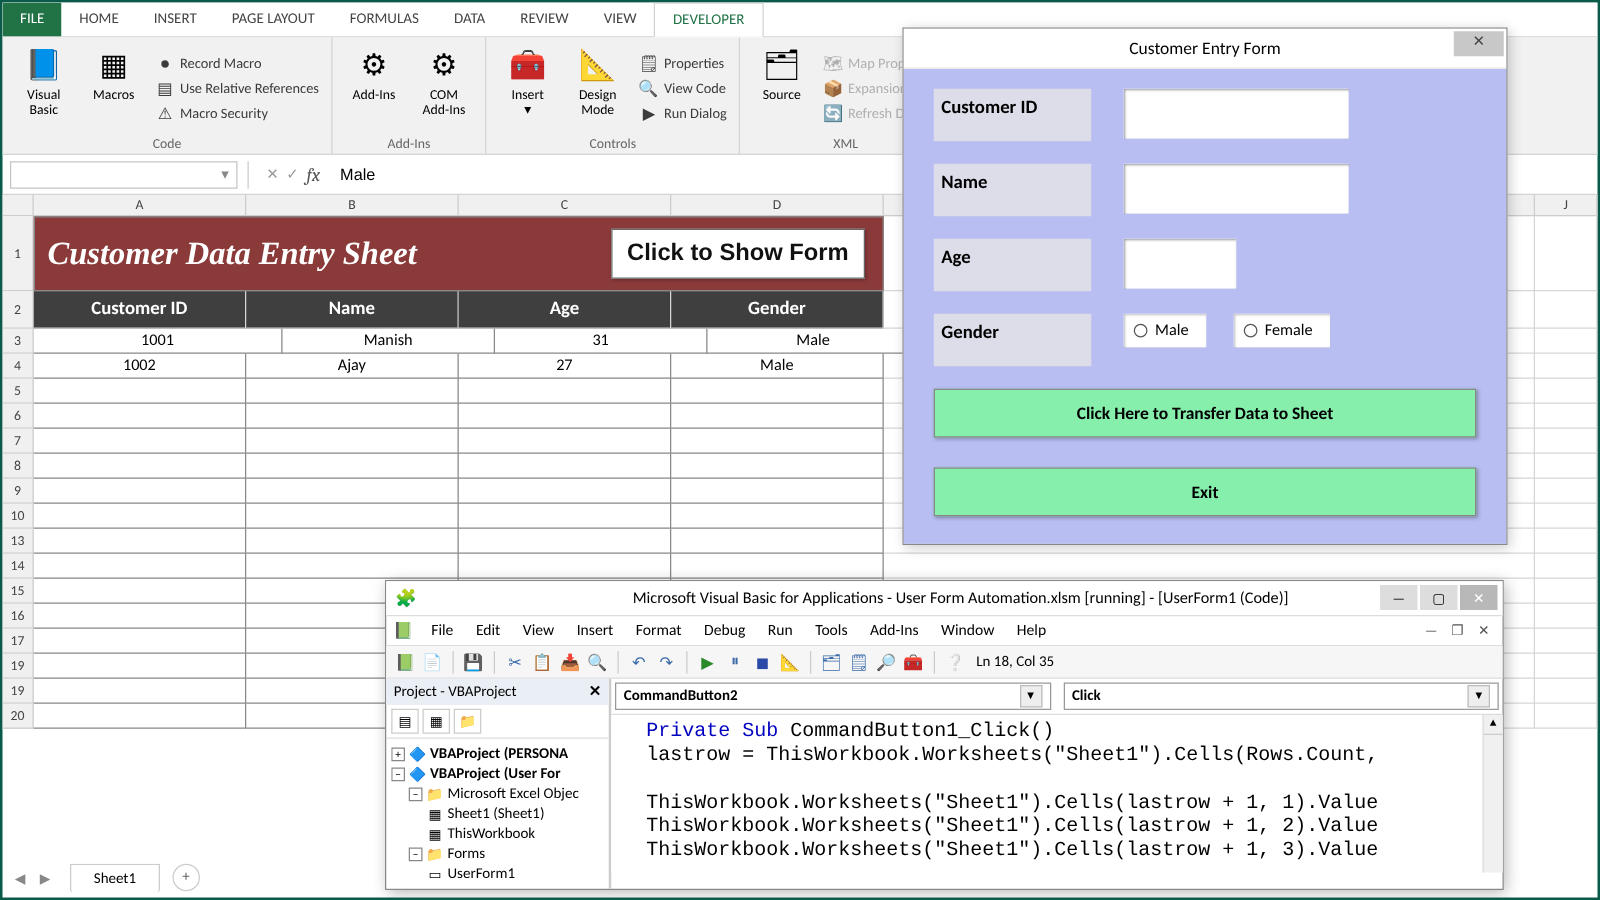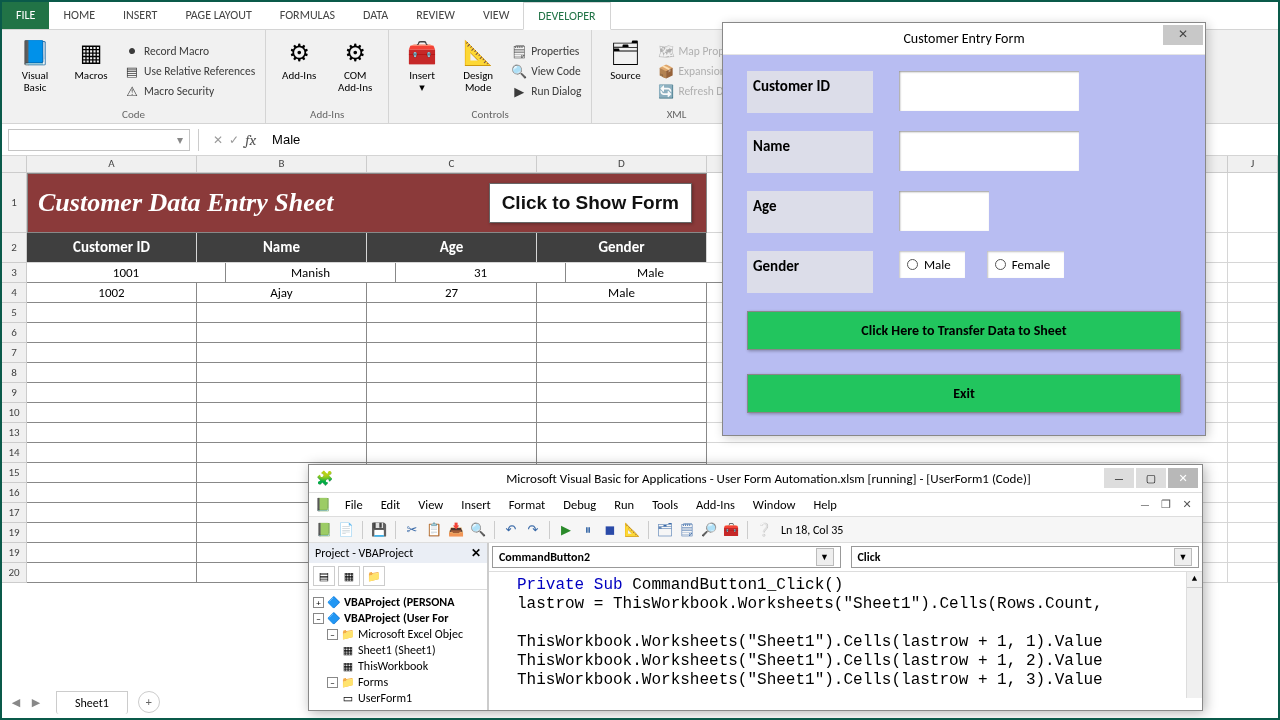--- a/index.html
+++ b/index.html
@@ -59,21 +59,21 @@
 .uf-close { position: absolute; right: 2px; top: 2px; width: 40px; height: 20px; background: #c8c8c8; color: #444; text-align: center; line-height: 19px; font-size: 12px; cursor: pointer; }
 .uf-body { background: #b8bdf2; padding: 16px 24px 22px 24px; }
 .uf-field { display: flex; align-items: flex-start; margin-bottom: 18px; gap: 26px;}
 .uf-label { width: 126px; background: #dcdde9; padding: 6px 6px 18px 6px; font-weight: bold; font-size: 15px; }
 .uf-input { background: #fff; box-shadow: inset 1px 1px 2px rgba(0,0,0,0.4); height: 40px; }
 .uf-input.w-lg { width: 180px; }
 .uf-input.w-md { width: 90px; }
 .uf-radio-group { display: flex; gap: 22px; }
 .uf-radio-box { background: #fff; box-shadow: inset 1px 1px 2px rgba(0,0,0,0.25); padding: 6px 14px 6px 8px; display: flex; align-items: center; gap: 6px; font-size: 13px;}
 .uf-radio { width: 11px; height: 11px; border: 1px solid #555; border-radius: 50%; display: inline-block; }
-.uf-button { background: #22c55e; border: 1px solid #888; box-shadow: 1px 1px 3px rgba(0,0,0,0.3); text-align: center; padding: 10px 0; font-weight: bold; font-size: 14px; margin-top: 6px; cursor: pointer; }
+.uf-button { background: #86efac; border: 1px solid #888; box-shadow: 1px 1px 3px rgba(0,0,0,0.3); text-align: center; padding: 10px 0; font-weight: bold; font-size: 14px; margin-top: 6px; cursor: pointer; }
 
 
 .vba-window { position: absolute; top: 462px; left: 306px; width: 895px; background: #fff; border: 1px solid #888; box-shadow: 2px 2px 12px rgba(0,0,0,0.3); }
 .vba-titlebar { height: 28px; background: #fff; display: flex; align-items: center; padding: 0 8px; border-bottom: 1px solid #ddd; position: relative; }
 .vba-app-icon { width: 16px; height: 16px; margin-right: 10px; display:inline-flex; align-items:center; justify-content:center; font-size: 14px;}
 .vba-title { font-size: 13px; flex: 1; text-align: center; }
 .vba-winbtns { position: absolute; right: 4px; top: 3px; display: flex; gap: 2px; }
 .vba-winbtn { width: 30px; height: 20px; background: #ddd; display: flex; align-items: center; justify-content: center; font-size: 11px; cursor: pointer;}
 .vba-winbtn.close { background: #b8b8b8; color: #fff; }
 

